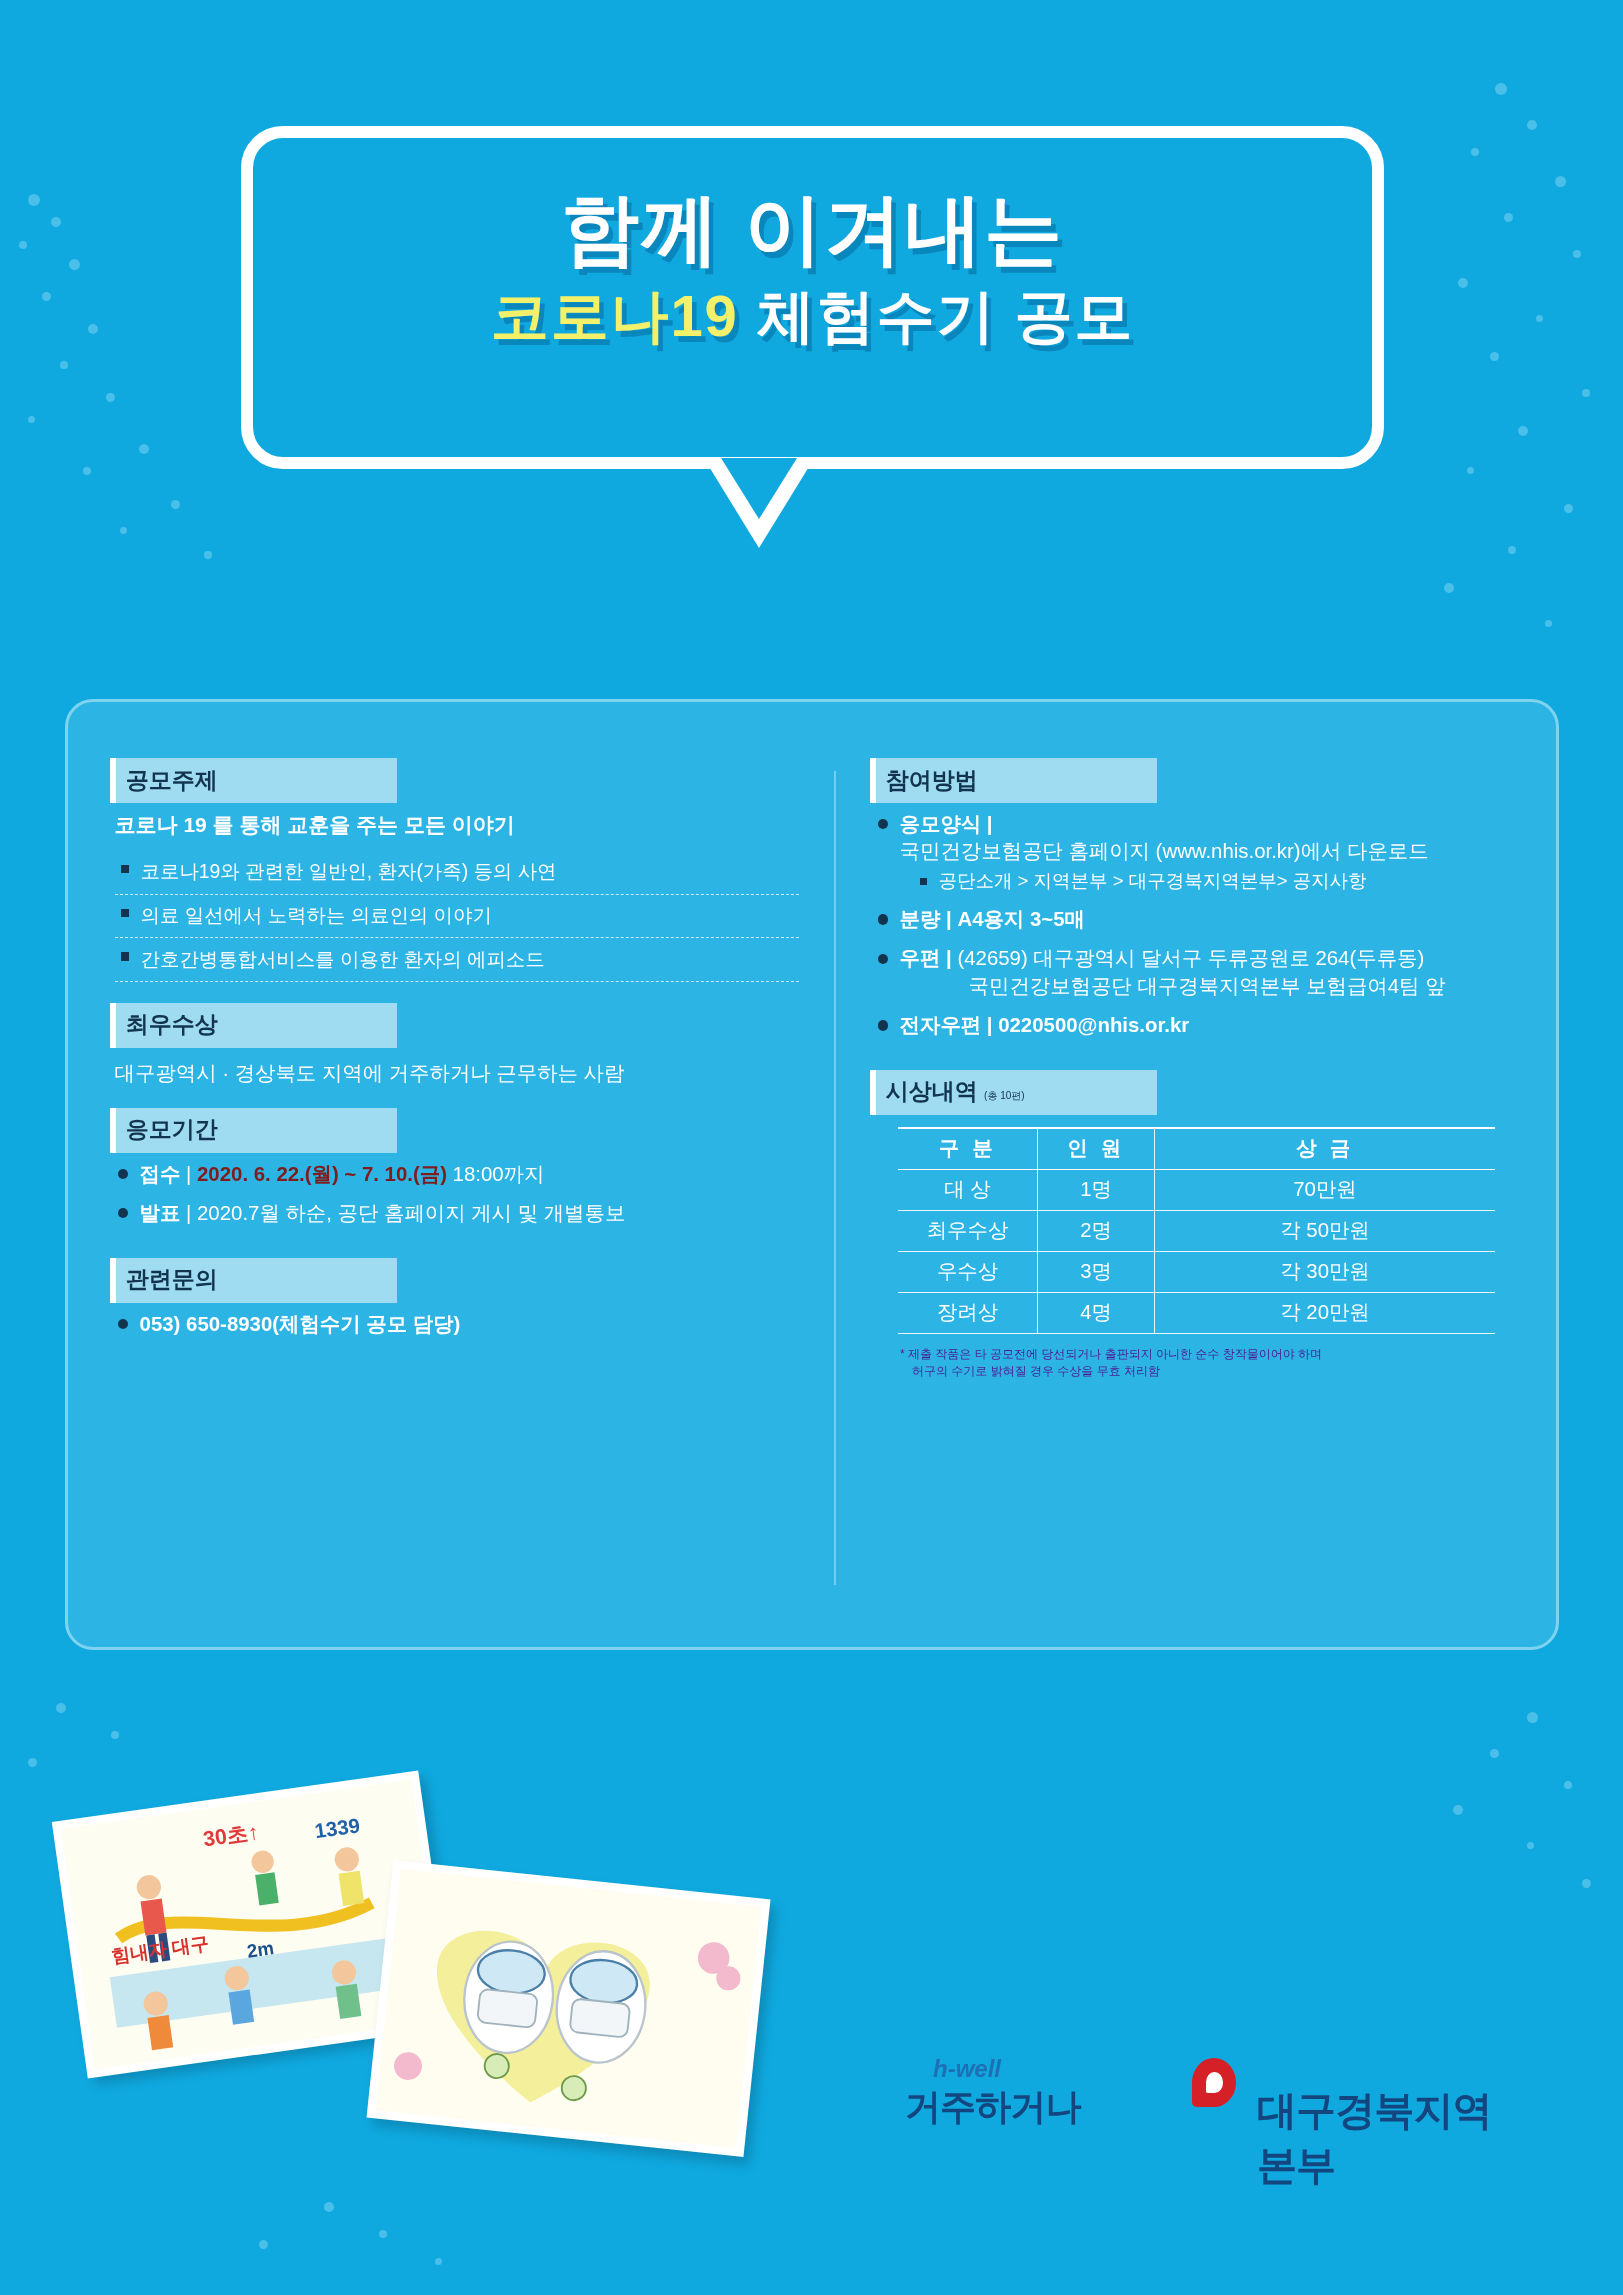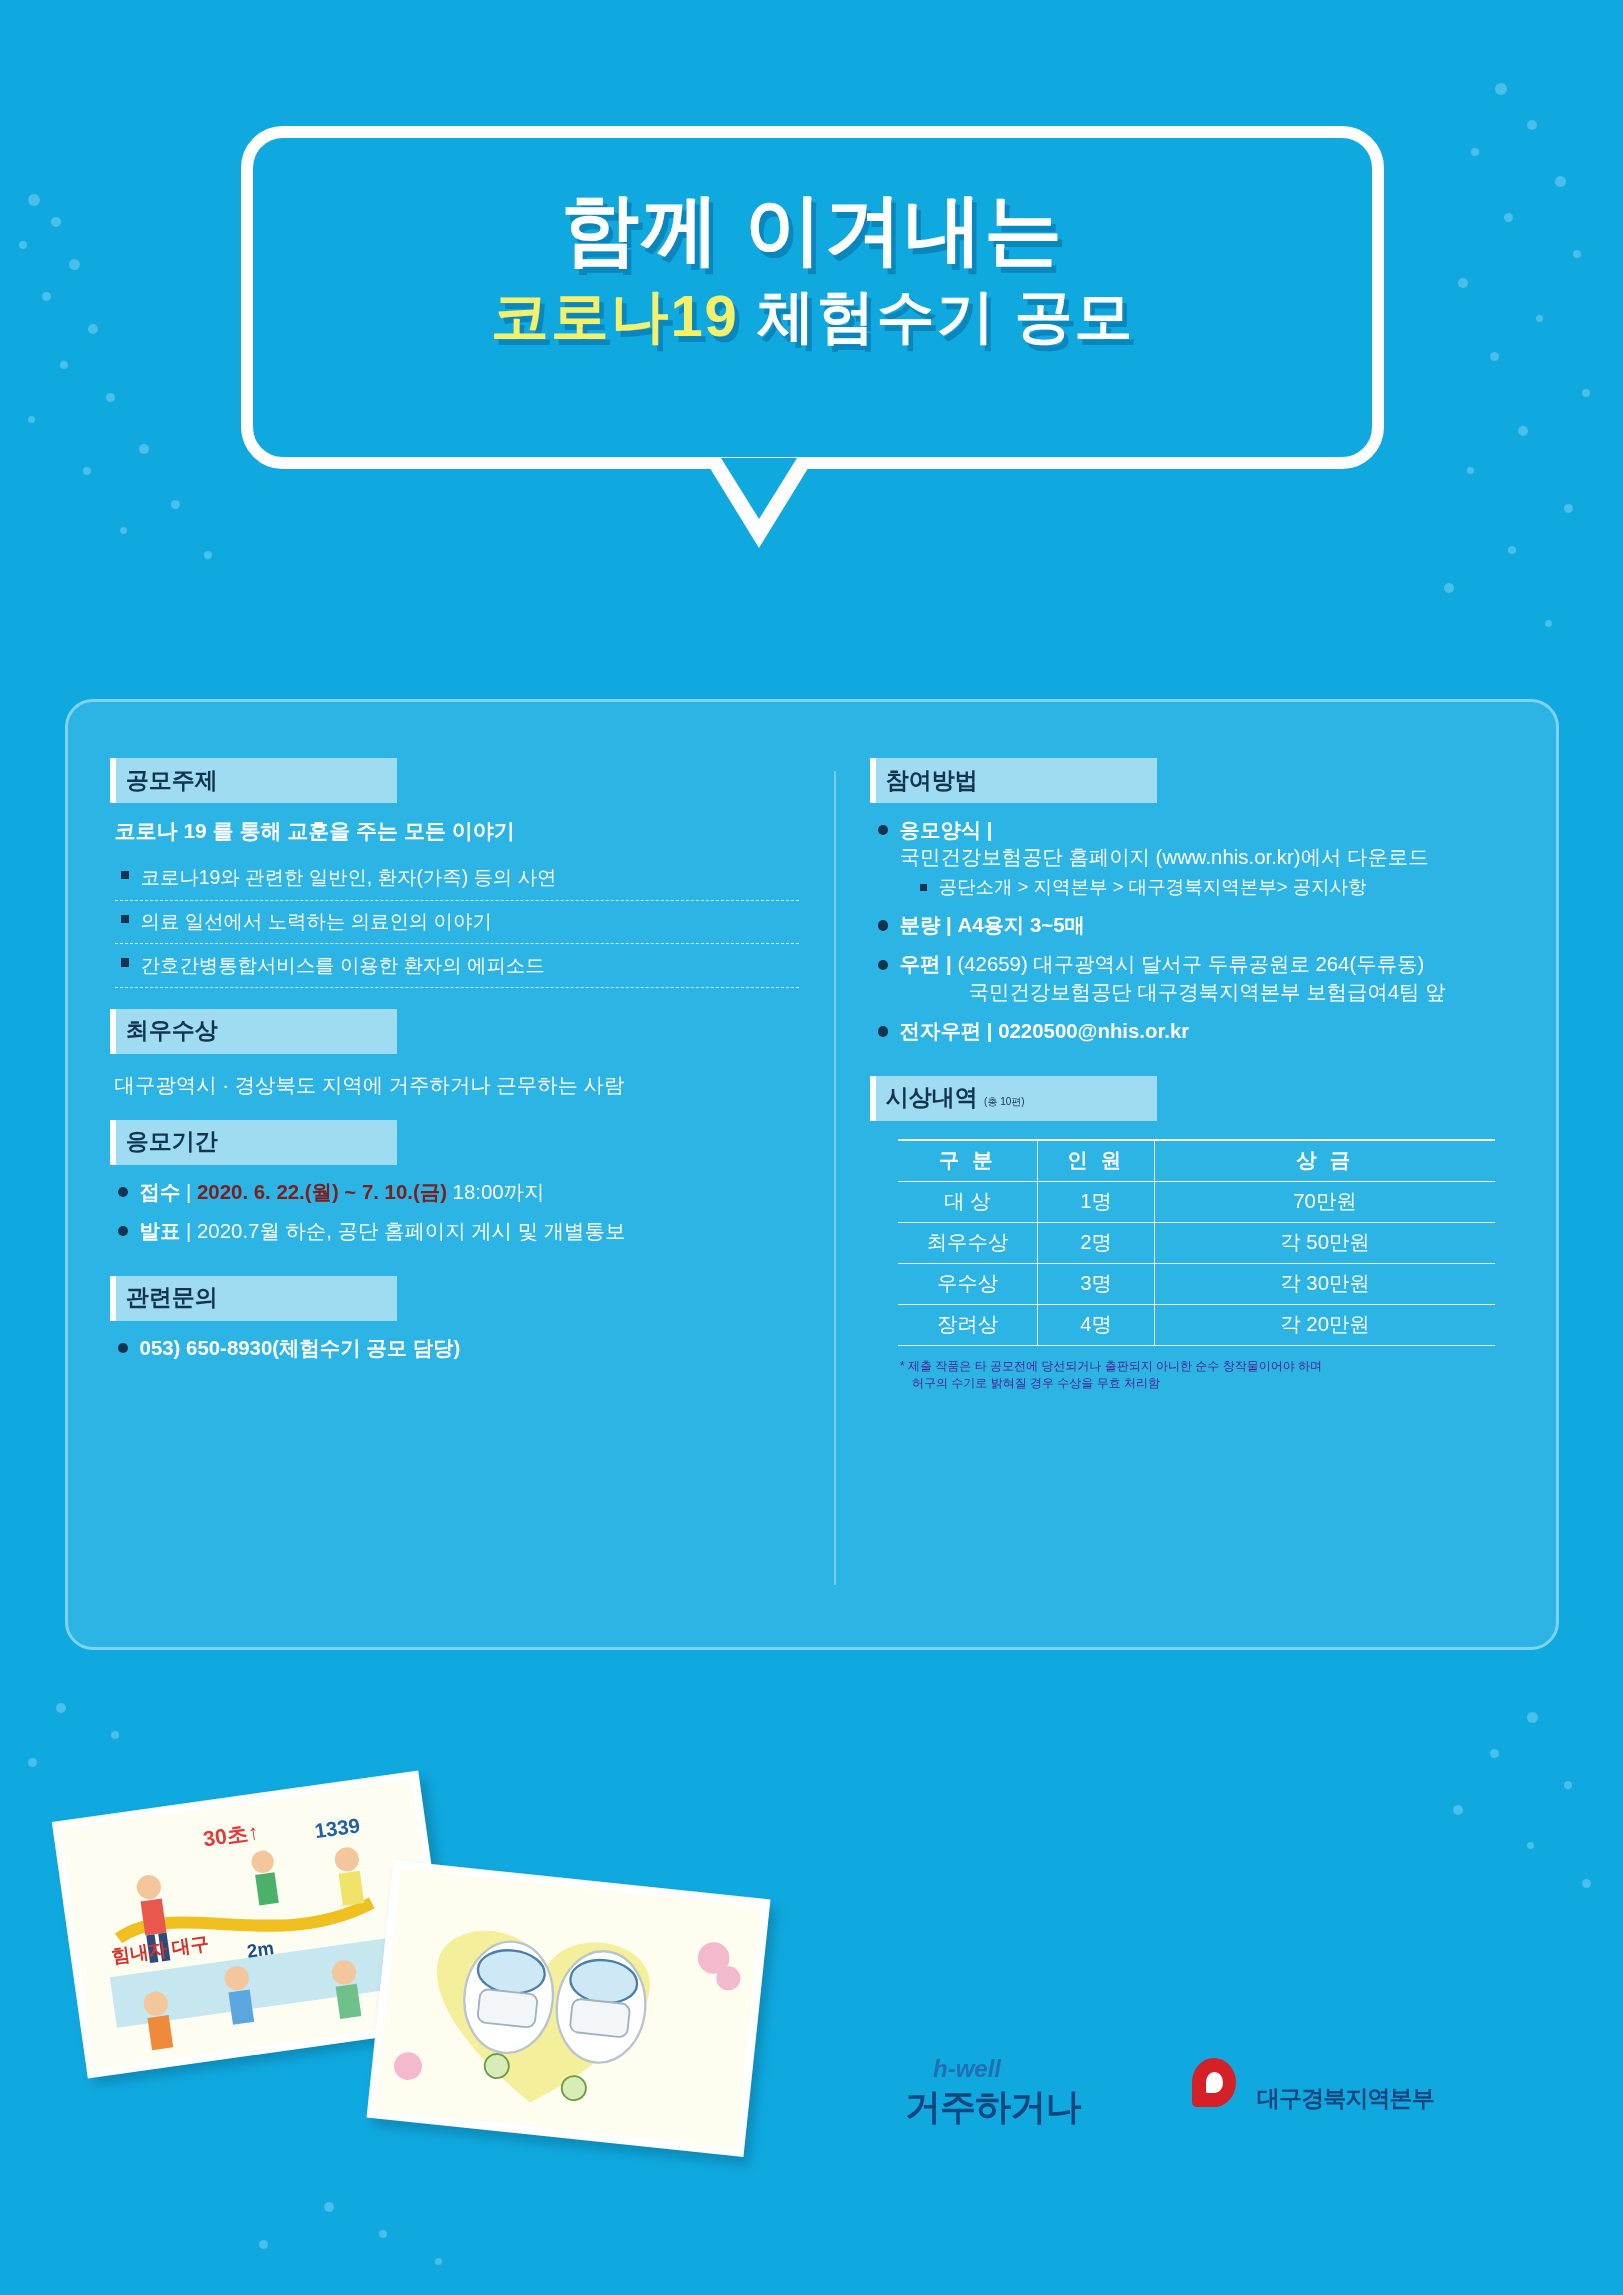--- a/index.html
+++ b/index.html
@@ -114,21 +114,21 @@
   }
 
   
   .sec-head {
     position: relative;
     background: #9fdcf2;
     color: #12344f;
     font-size: 23px;
     font-weight: 700;
     padding: 6.5px 11px 7.4px 15.7px;
-    margin-bottom: 14px;
+    margin-bottom: 8px;
     display: inline-block;
     min-width: 287px;
     box-sizing: border-box;
   }
   .sec-head::before {
     content: "";
     position: absolute;
     left: 0; top: 0; bottom: 0;
     width: 5.6px;
     background: #ffffff;
@@ -319,21 +319,21 @@
     content: "";
     position: absolute;
     left: 14px; top: 14px;
     width: 16.7px; height: 20.4px;
     background: #ffffff;
     border-radius: 50% 50% 50% 10%;
   }
   #logo-branch {
     position: absolute;
     left: 352px; top: 33px;
-    font-size: 23px;
+    font-size: 40px;
     font-weight: 700;
     color: #13457f;
     letter-spacing: -0.9px;
   }
 </style>
 </head>
 <body>
 
 <div>
   <div class="dot" style="left:28px;top:194px;width:12px;height:12px;"></div>

